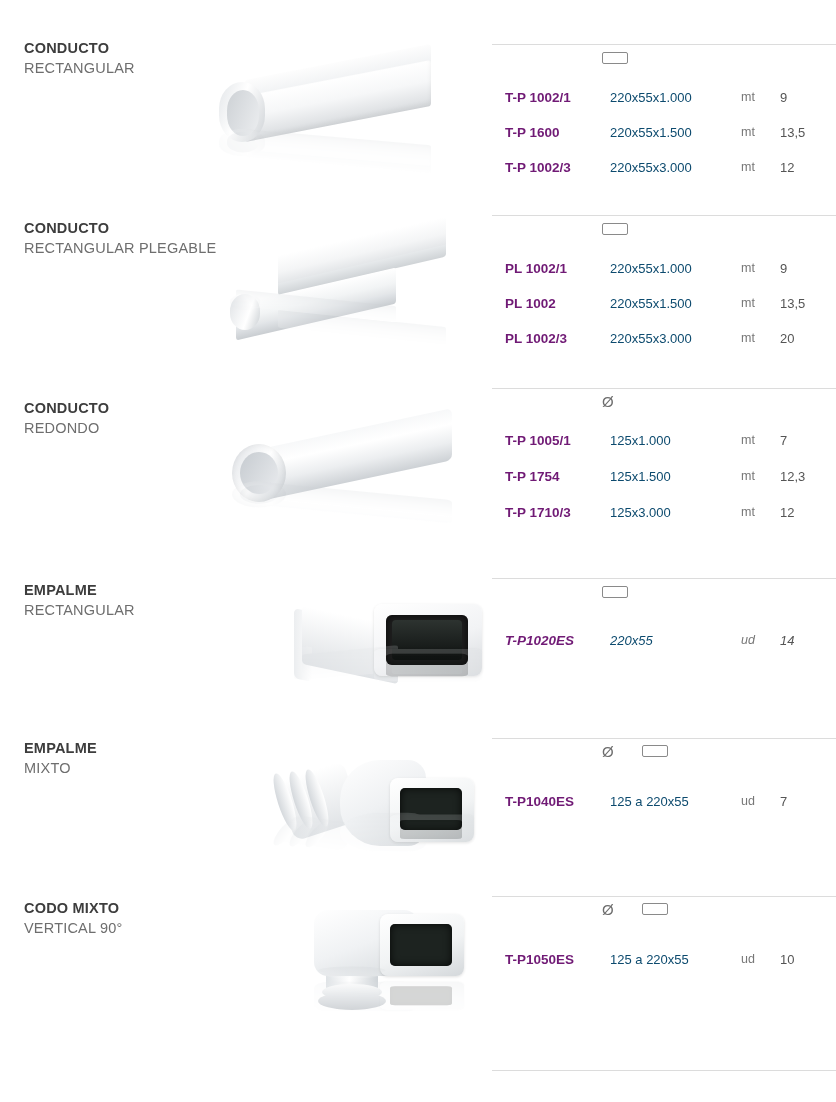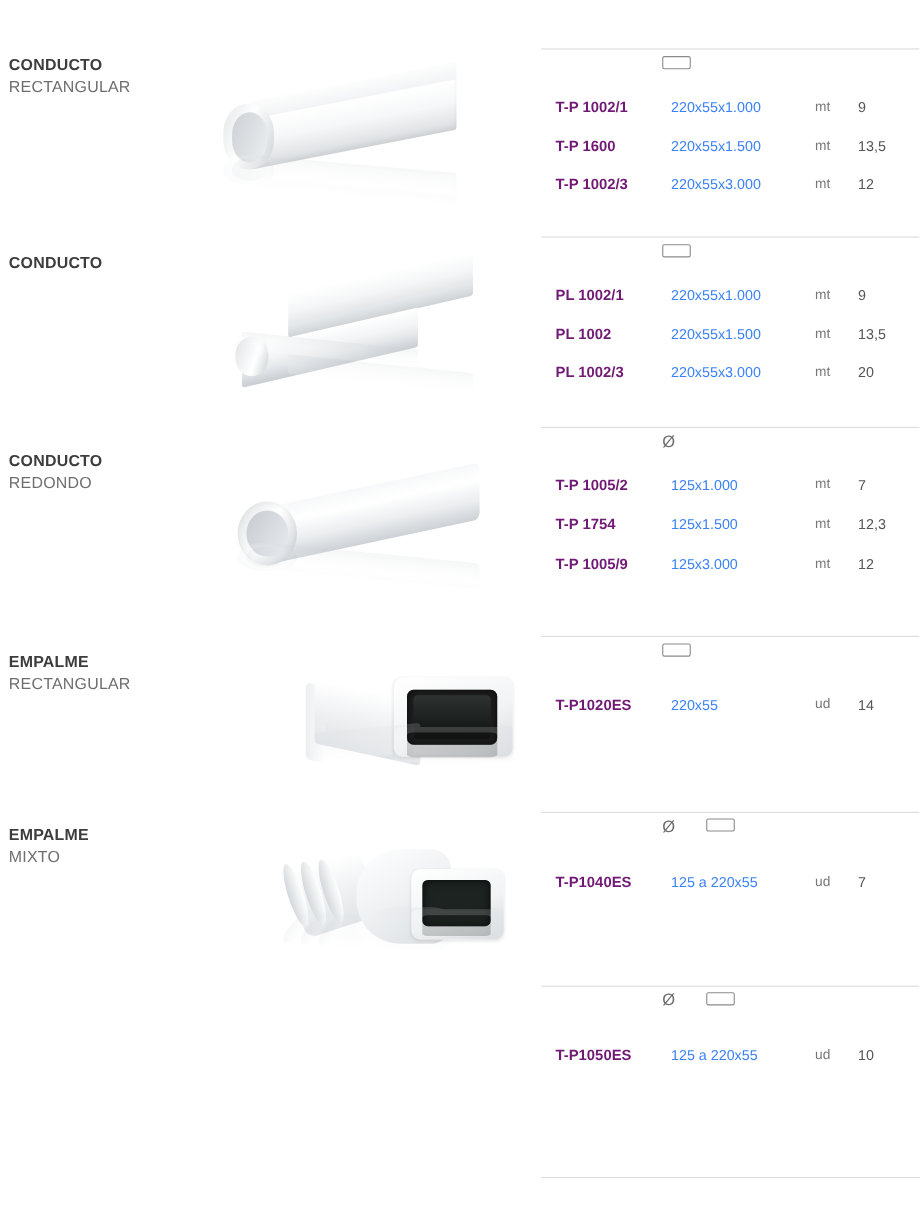--- a/index.html
+++ b/index.html
@@ -8,21 +8,21 @@
     background:#ffffff;
     font-family:"Liberation Sans", sans-serif;
     color:#4a4a4a;
     position:relative;
     overflow:hidden;
   }
   .page{position:relative;width:836px;height:1102px;}
 
   
   .left-col{position:absolute;left:0;top:0;width:492px;height:1102px;}
-  .prod-block{position:absolute;left:0;width:492px;margin-top:12px;}
+  .prod-block{position:absolute;left:16px;width:492px;}
   .prod-title{position:absolute;left:8px;font-size:14.5px;line-height:20px;}
   .prod-title .l1{font-weight:bold;color:#3d3d3d;letter-spacing:.2px;}
   .prod-title .l2{font-weight:normal;color:#6e6e6e;letter-spacing:.2px;}
 
   
   .table-col{position:absolute;left:492px;top:0;width:344px;height:1102px;}
   .thead{
     position:absolute;left:0;top:0;width:344px;height:44px;
     background:#f0f0f0;
   }
@@ -42,21 +42,21 @@
   .group{position:absolute;left:0;width:344px;}
   .grp-rule{position:absolute;left:0;top:0;width:344px;height:1px;background:#dcdcdc;}
   .grp-glyphrow{position:absolute;left:0;top:0;width:344px;height:28px;}
   .glyph-a{position:absolute;left:110px;top:6px;}
   .glyph-b{position:absolute;left:150px;top:5px;}
   .glyph-solo{position:absolute;left:110px;top:6px;}
 
   .row{position:absolute;left:0;width:344px;height:36px;}
   .cell{position:absolute;font-size:13px;color:#555;}
   .c-code{left:13px;top:10px;font-weight:bold;color:#701a75;font-size:13.5px;}
-  .c-dim{left:118px;top:10px;color:#3b82f6;}
+  .c-dim{left:118px;top:10px;color:#0c4a6e;}
   .c-um{left:249px;top:10px;color:#777;font-size:12.5px;}
   .c-qty{left:288px;top:10px;color:#555;}
 
   .bottom-rule{position:absolute;left:0;top:1070px;width:344px;height:1px;background:#dcdcdc;}
 
   
   .img-wrap{position:absolute;}
   .reflection{position:absolute;left:0;top:0;width:100%;height:100%;
     transform:scaleY(-0.45);transform-origin:top;opacity:.18;filter:blur(0.6px);}
 
@@ -236,20 +236,21 @@
         <div class="top"></div>
           <div class="body"></div>
           <div class="cap"></div>
           <div class="cap-in"></div>
       </div>
     </div>
 
     <div class="prod-block" style="top:218px;height:170px;">
       <div class="prod-title" style="top:0;">
         <div class="l1">CONDUCTO</div>
+        <div class="l2">RECTANGULAR PLEGABLE</div>
       </div>
       <div class="img-wrap duct-fold" style="left:210px;top:10px;width:250px;height:110px;">
         <div class="p1"></div>
           <div class="p1b"></div>
           <div class="p2"></div>
           <div class="p2b"></div>
           <div class="endcap"></div>
       </div>
       <div class="img-wrap duct-fold reflection" style="left:210px;top:122px;width:250px;height:110px;">
         <div class="p1"></div>
@@ -316,20 +317,42 @@
         <div class="pipe"></div>
           <div class="ring r1"></div>
           <div class="ring r2"></div>
           <div class="ring r3"></div>
         <div class="elbow"></div>
           <div class="front"></div>
           <div class="mouth"></div>
       </div>
     </div>
 
+    <div class="prod-block" style="top:898px;height:170px;">
+      <div class="prod-title" style="top:0;">
+        <div class="l1">CODO MIXTO</div>
+        <div class="l2">VERTICAL 90°</div>
+      </div>
+      <div class="img-wrap elbow90" style="left:280px;top:2px;width:200px;height:116px;">
+        <div class="vert"></div>
+          <div class="ringB"></div>
+          <div class="ringA"></div>
+        <div class="body"></div>
+          <div class="front"></div>
+          <div class="mouth"></div>
+      </div>
+      <div class="img-wrap elbow90 reflection" style="left:280px;top:118px;width:200px;height:116px;">
+        <div class="vert"></div>
+          <div class="ringB"></div>
+          <div class="ringA"></div>
+        <div class="body"></div>
+          <div class="front"></div>
+          <div class="mouth"></div>
+      </div>
+    </div>
 
   </div>
 
   <div class="table-col">
 
 
     <div class="group" style="top:44px;height:158px;">
       <div class="grp-rule"></div>
       <div class="grp-glyphrow">
         <span class="glyph-solo"><span class="rect-glyph small"></span></span>
@@ -378,40 +401,40 @@
         <div class="cell c-qty">20</div>
       </div>
     </div>
 
     <div class="group" style="top:388px;height:158px;">
       <div class="grp-rule"></div>
       <div class="grp-glyphrow">
         <span class="glyph-solo dia-glyph">Ø</span>
       </div>
       <div class="row" style="top:35px;">
-        <div class="cell c-code">T-P 1005/2</div>
+        <div class="cell c-code">T-P 1005/1</div>
         <div class="cell c-dim">125x1.000</div>
         <div class="cell c-um">mt</div>
         <div class="cell c-qty">7</div>
       </div>
       <div class="row" style="top:71px;">
         <div class="cell c-code">T-P 1754</div>
         <div class="cell c-dim">125x1.500</div>
         <div class="cell c-um">mt</div>
         <div class="cell c-qty">12,3</div>
       </div>
       <div class="row" style="top:107px;">
-        <div class="cell c-code">T-P 1005/9</div>
+        <div class="cell c-code">T-P 1710/3</div>
         <div class="cell c-dim">125x3.000</div>
         <div class="cell c-um">mt</div>
         <div class="cell c-qty">12</div>
       </div>
     </div>
 
-    <div class="group" style="top:578px;height:110px;">
+    <div class="group" style="top:578px;height:110px;font-style:italic;">
       <div class="grp-rule"></div>
       <div class="grp-glyphrow">
         <span class="glyph-solo"><span class="rect-glyph small"></span></span>
       </div>
       <div class="row" style="top:45px;">
         <div class="cell c-code">T-P1020ES</div>
         <div class="cell c-dim">220x55</div>
         <div class="cell c-um">ud</div>
         <div class="cell c-qty">14</div>
       </div>

